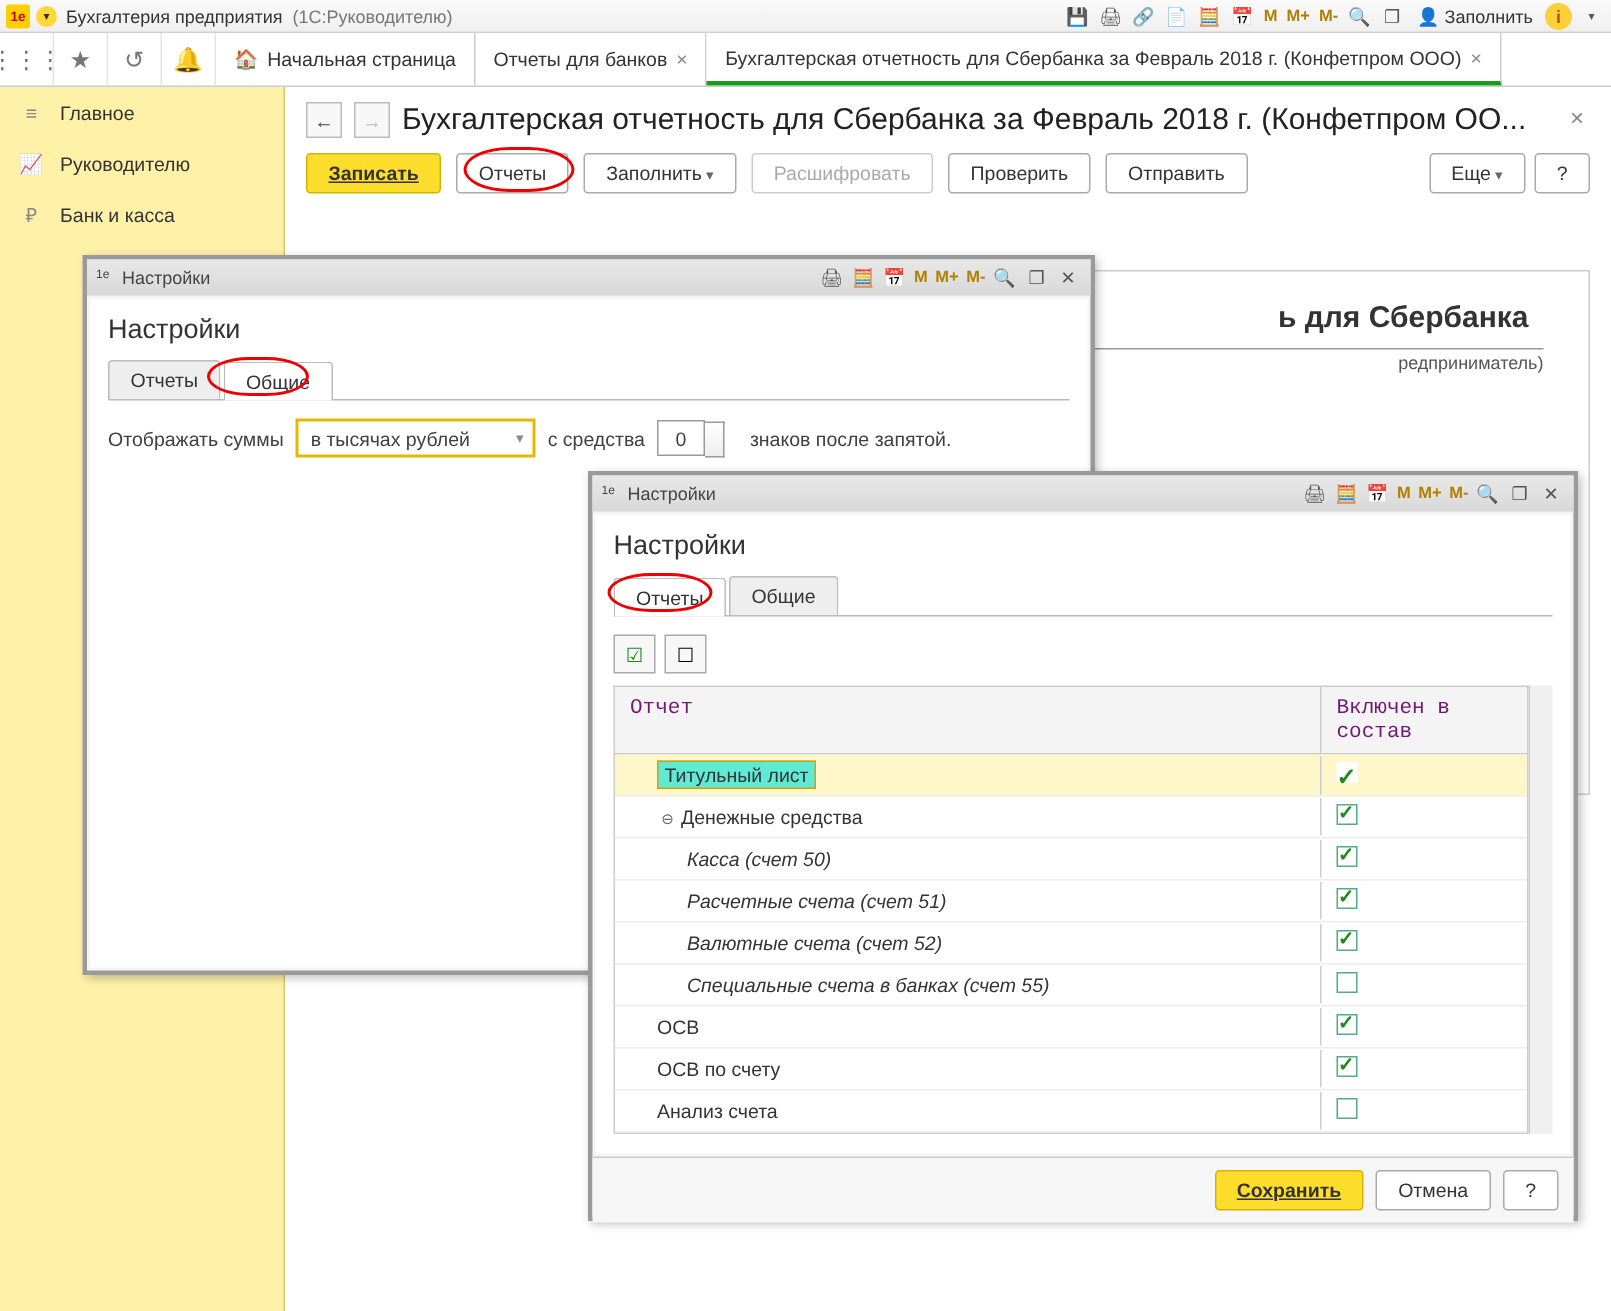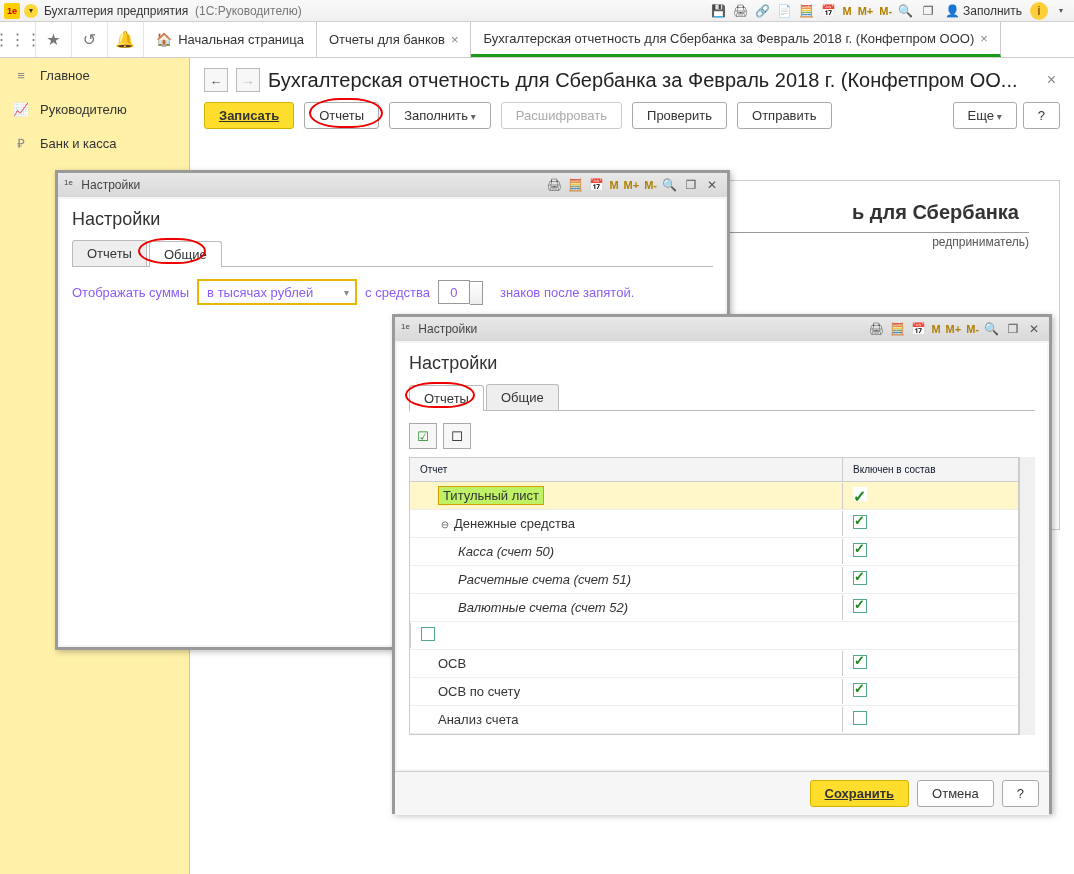--- a/index.html
+++ b/index.html
@@ -50,43 +50,43 @@
 
 
 .dialog { position:absolute; background:#f4f4f4; border:3px solid #9a9a9a; box-shadow:2px 2px 6px rgba(0,0,0,.25);}
 .dlg-title { height:24px; background:linear-gradient(#e8e8e8,#d8d8d8); display:flex; align-items:center; padding:0 6px; font-size:12px; color:#444;}
 .dlg-title .right { margin-left:auto; display:flex; gap:3px; align-items:center;}
 .dlg-body { background:#fff; margin:2px; padding:10px 12px;}
 .dlg-h { font-size:18px; color:#333; margin-bottom:10px;}
 .tabstrip { display:flex; border-bottom:1px solid #bbb; margin-bottom:12px;}
 .tabstrip .t { padding:5px 14px; border:1px solid #bbb; border-bottom:none; background:#eee; font-size:13px; color:#333; margin-right:2px; border-radius:3px 3px 0 0;}
 .tabstrip .t.active { background:#fff; position:relative; top:1px;}
-.fld-row { display:flex; align-items:center; gap:8px; font-size:13px; color:#8b5cf6;}
+.fld-row { display:flex; align-items:center; gap:8px; font-size:13px; color:#404040;}
 .sel { border:2px solid #e6b800; background:#fff; height:26px; display:inline-flex; align-items:center; padding:0 8px; min-width:160px; position:relative;}
 .sel::after { content:"▾"; position:absolute; right:6px; color:#888; font-size:10px;}
 .spin { border:1px solid #999; height:24px; width:32px; display:inline-flex; align-items:center; justify-content:center; position:relative;}
 .spin::after { content:""; position:absolute; right:-14px; top:0; width:12px; height:100%; border:1px solid #999; border-left:none; background:linear-gradient(#fff,#eee);}
 
 
 .iconbtn { width:28px; height:26px; border:1px solid #aaa; background:#f7f7f7; display:inline-flex; align-items:center; justify-content:center; font-size:13px;}
 .grid { border:1px solid #ccc; }
 .grid .ghead { display:flex; background:#f4f4f4; border-bottom:1px solid #ccc;}
-.grid .ghead .gc { padding:6px 10px; font-size:10px; color:#0f172a;}
+.grid .ghead .gc { padding:6px 10px; font-size:14px; color:#701a75;font-family:Liberation Mono, monospace;}
 .gc1 { flex:1;}
-.gc2 { width:176px; border-left:1px solid #ccc;}
+.gc2 { width:138px; border-left:1px solid #ccc;}
 .grow { display:flex; align-items:center; border-bottom:1px solid #eee; min-height:28px;}
 .grow.hl { background:#fff6c9;}
 .grow .gc { padding:4px 10px; font-size:13px; color:#333;}
 .grow .exp { width:14px; display:inline-block; text-align:center; font-size:10px; color:#666; margin-right:2px;}
 .chk { width:14px; height:14px; border:1px solid #5a8; display:inline-block; position:relative; background:#fff;}
 .chk.on::after { content:"✓"; position:absolute; top:-3px; left:0; color:#1a8a1a; font-weight:bold; font-size:13px;}
 .chk.green-tick { border:none;}
 .chk.green-tick::after { content:"✓"; color:#1a8a1a; font-weight:bold; font-size:16px; position:static;}
 .dlg-footer { display:flex; justify-content:flex-end; gap:8px; padding:8px 10px; border-top:1px solid #ccc; background:#f6f6f6;}
-.hl-box { border:1px solid #d4a000; padding:1px 4px; background:#bef264;}
+.hl-box { border:1px solid #d4a000; padding:1px 4px; background:#5eead4;}
 .scrollbar { width:16px; background:#f0f0f0; border-left:1px solid #ccc;}
 .indent1 { padding-left:28px !important;}
 .indent2 { padding-left:48px !important;font-style:italic;}
 </style>
 </head>
 <body>
 
 <div class="titlebar">
   <span class="logo">1e</span>
   <span class="dd">▾</span>
@@ -273,20 +273,21 @@
             </div>
             <div class="grow">
               <div class="gc gc1 indent2"><span>Расчетные счета (счет 51)</span></div>
               <div class="gc gc2"><span class="chk on"></span></div>
             </div>
             <div class="grow">
               <div class="gc gc1 indent2"><span>Валютные счета (счет 52)</span></div>
               <div class="gc gc2"><span class="chk on"></span></div>
             </div>
             <div class="grow">
+              <div class="gc gc1 indent2"><span>Специальные счета в банках (счет 55)</span></div>
               <div class="gc gc2"><span class="chk"></span></div>
             </div>
             <div class="grow">
               <div class="gc gc1 indent1"><span>ОСВ</span></div>
               <div class="gc gc2"><span class="chk on"></span></div>
             </div>
             <div class="grow">
               <div class="gc gc1 indent1"><span>ОСВ по счету</span></div>
               <div class="gc gc2"><span class="chk on"></span></div>
             </div>

